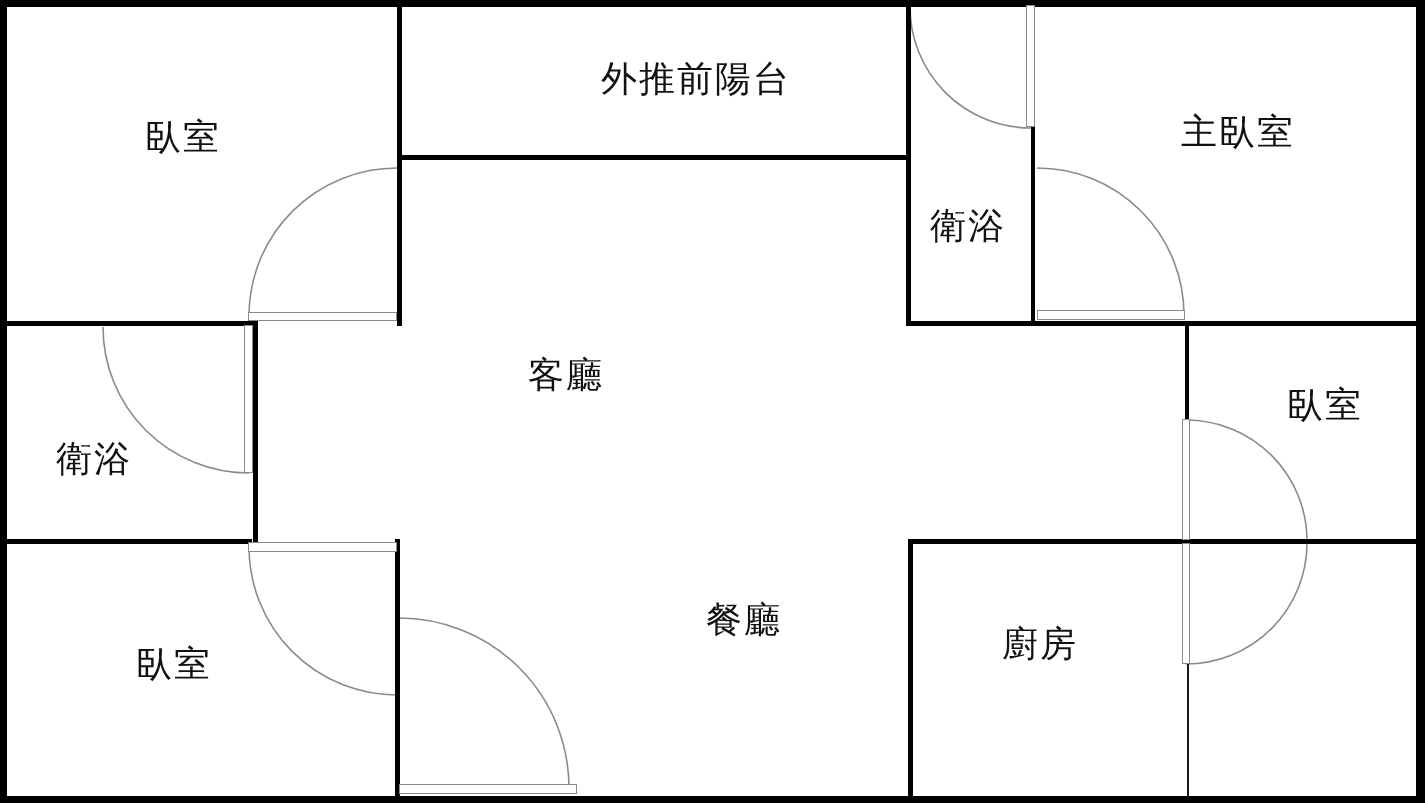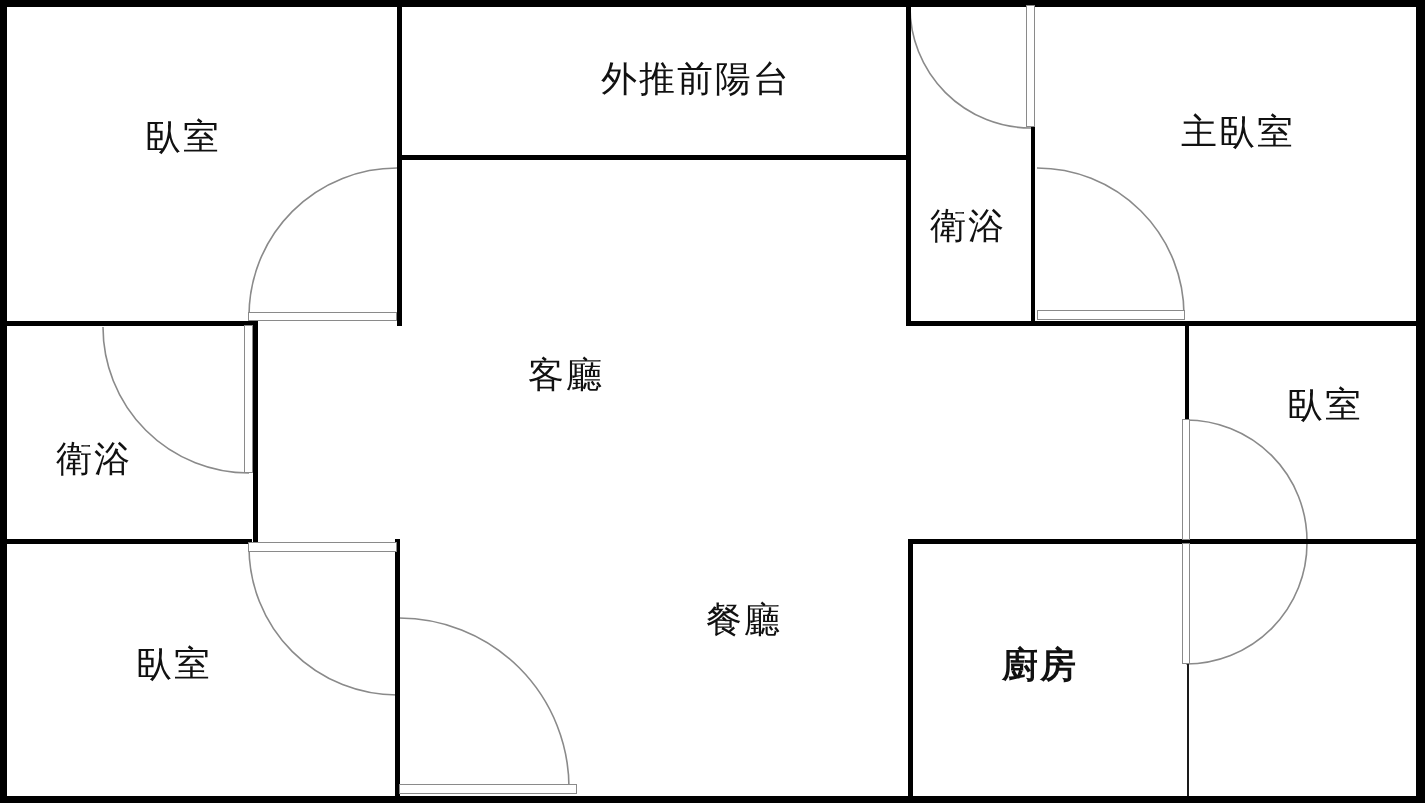--- a/index.html
+++ b/index.html
@@ -88,14 +88,14 @@
     <div class="leaf" style="left: 1182px; top: 543px; width: 8px; height: 121px;"></div>
     <div class="room-label" style="left: 183px; top: 137px;">臥室</div>
     <div class="room-label" style="left: 696px; top: 79px;">外推前陽台</div>
     <div class="room-label" style="left: 1238px; top: 132px;">主臥室</div>
     <div class="room-label" style="left: 968px; top: 226px;">衛浴</div>
     <div class="room-label" style="left: 566px; top: 375px; font-family: Liberation Serif, serif;">客廳</div>
     <div class="room-label" style="left: 94px; top: 459px;">衛浴</div>
     <div class="room-label" style="left: 1325px; top: 405px;">臥室</div>
     <div class="room-label" style="left: 174px; top: 664px;">臥室</div>
     <div class="room-label" style="left: 744px; top: 620px; text-align: center;">餐廳</div>
-    <div class="room-label" style="left: 1040px; top: 665px; font-weight: bold;">廚房</div>
+    <div class="room-label" style="left: 1040px; top: 644px;">廚房</div>
   </div>
 
 </body></html>

